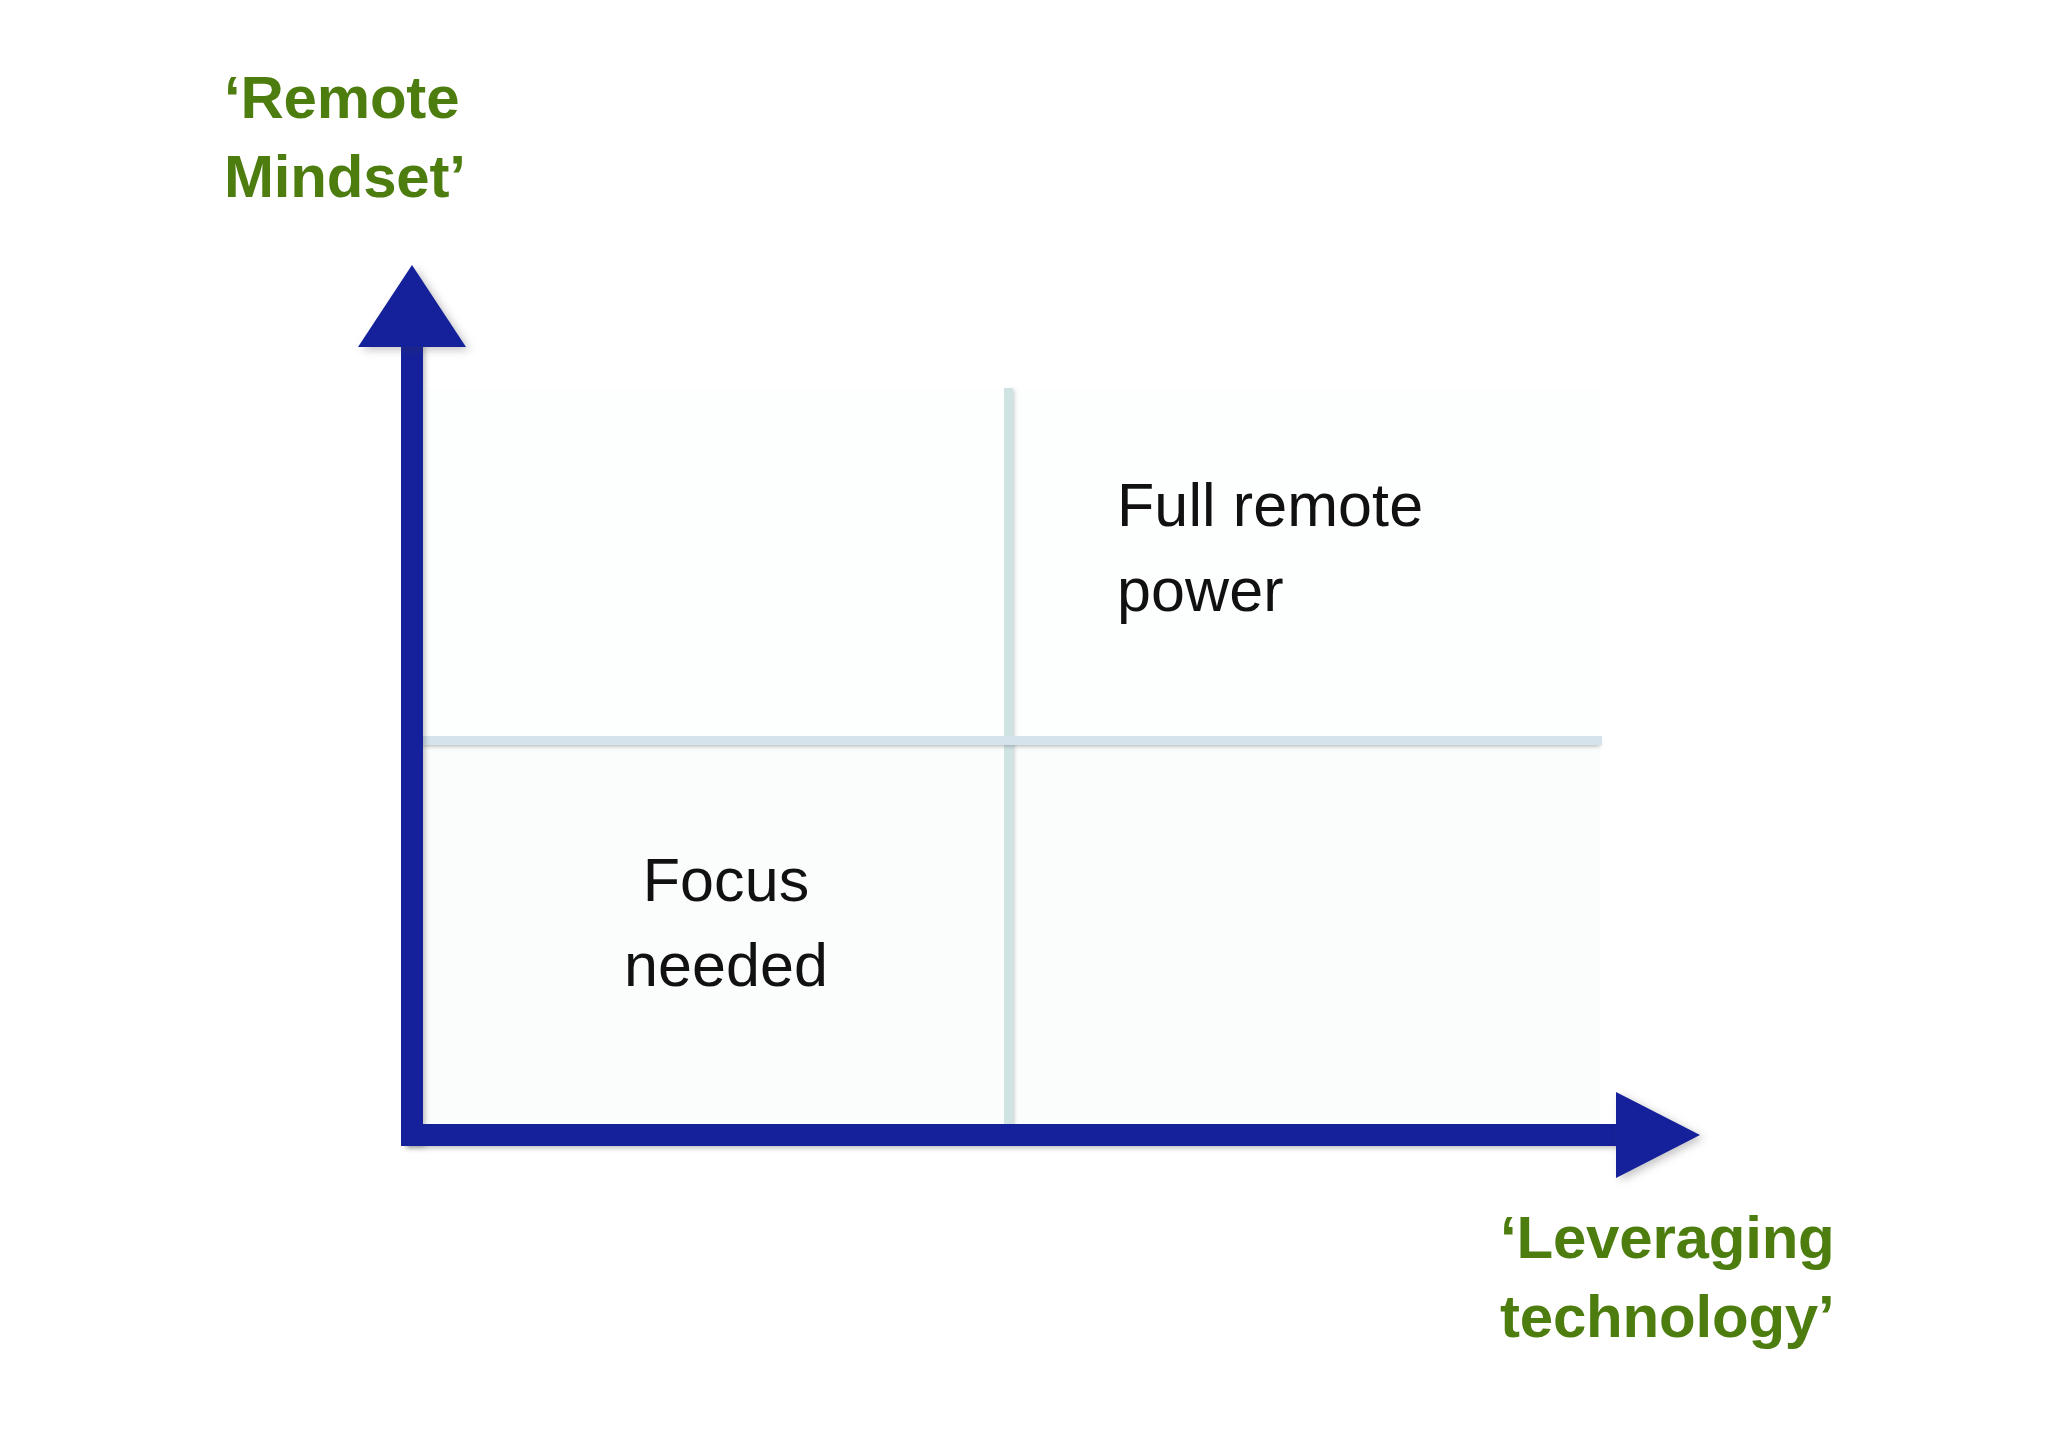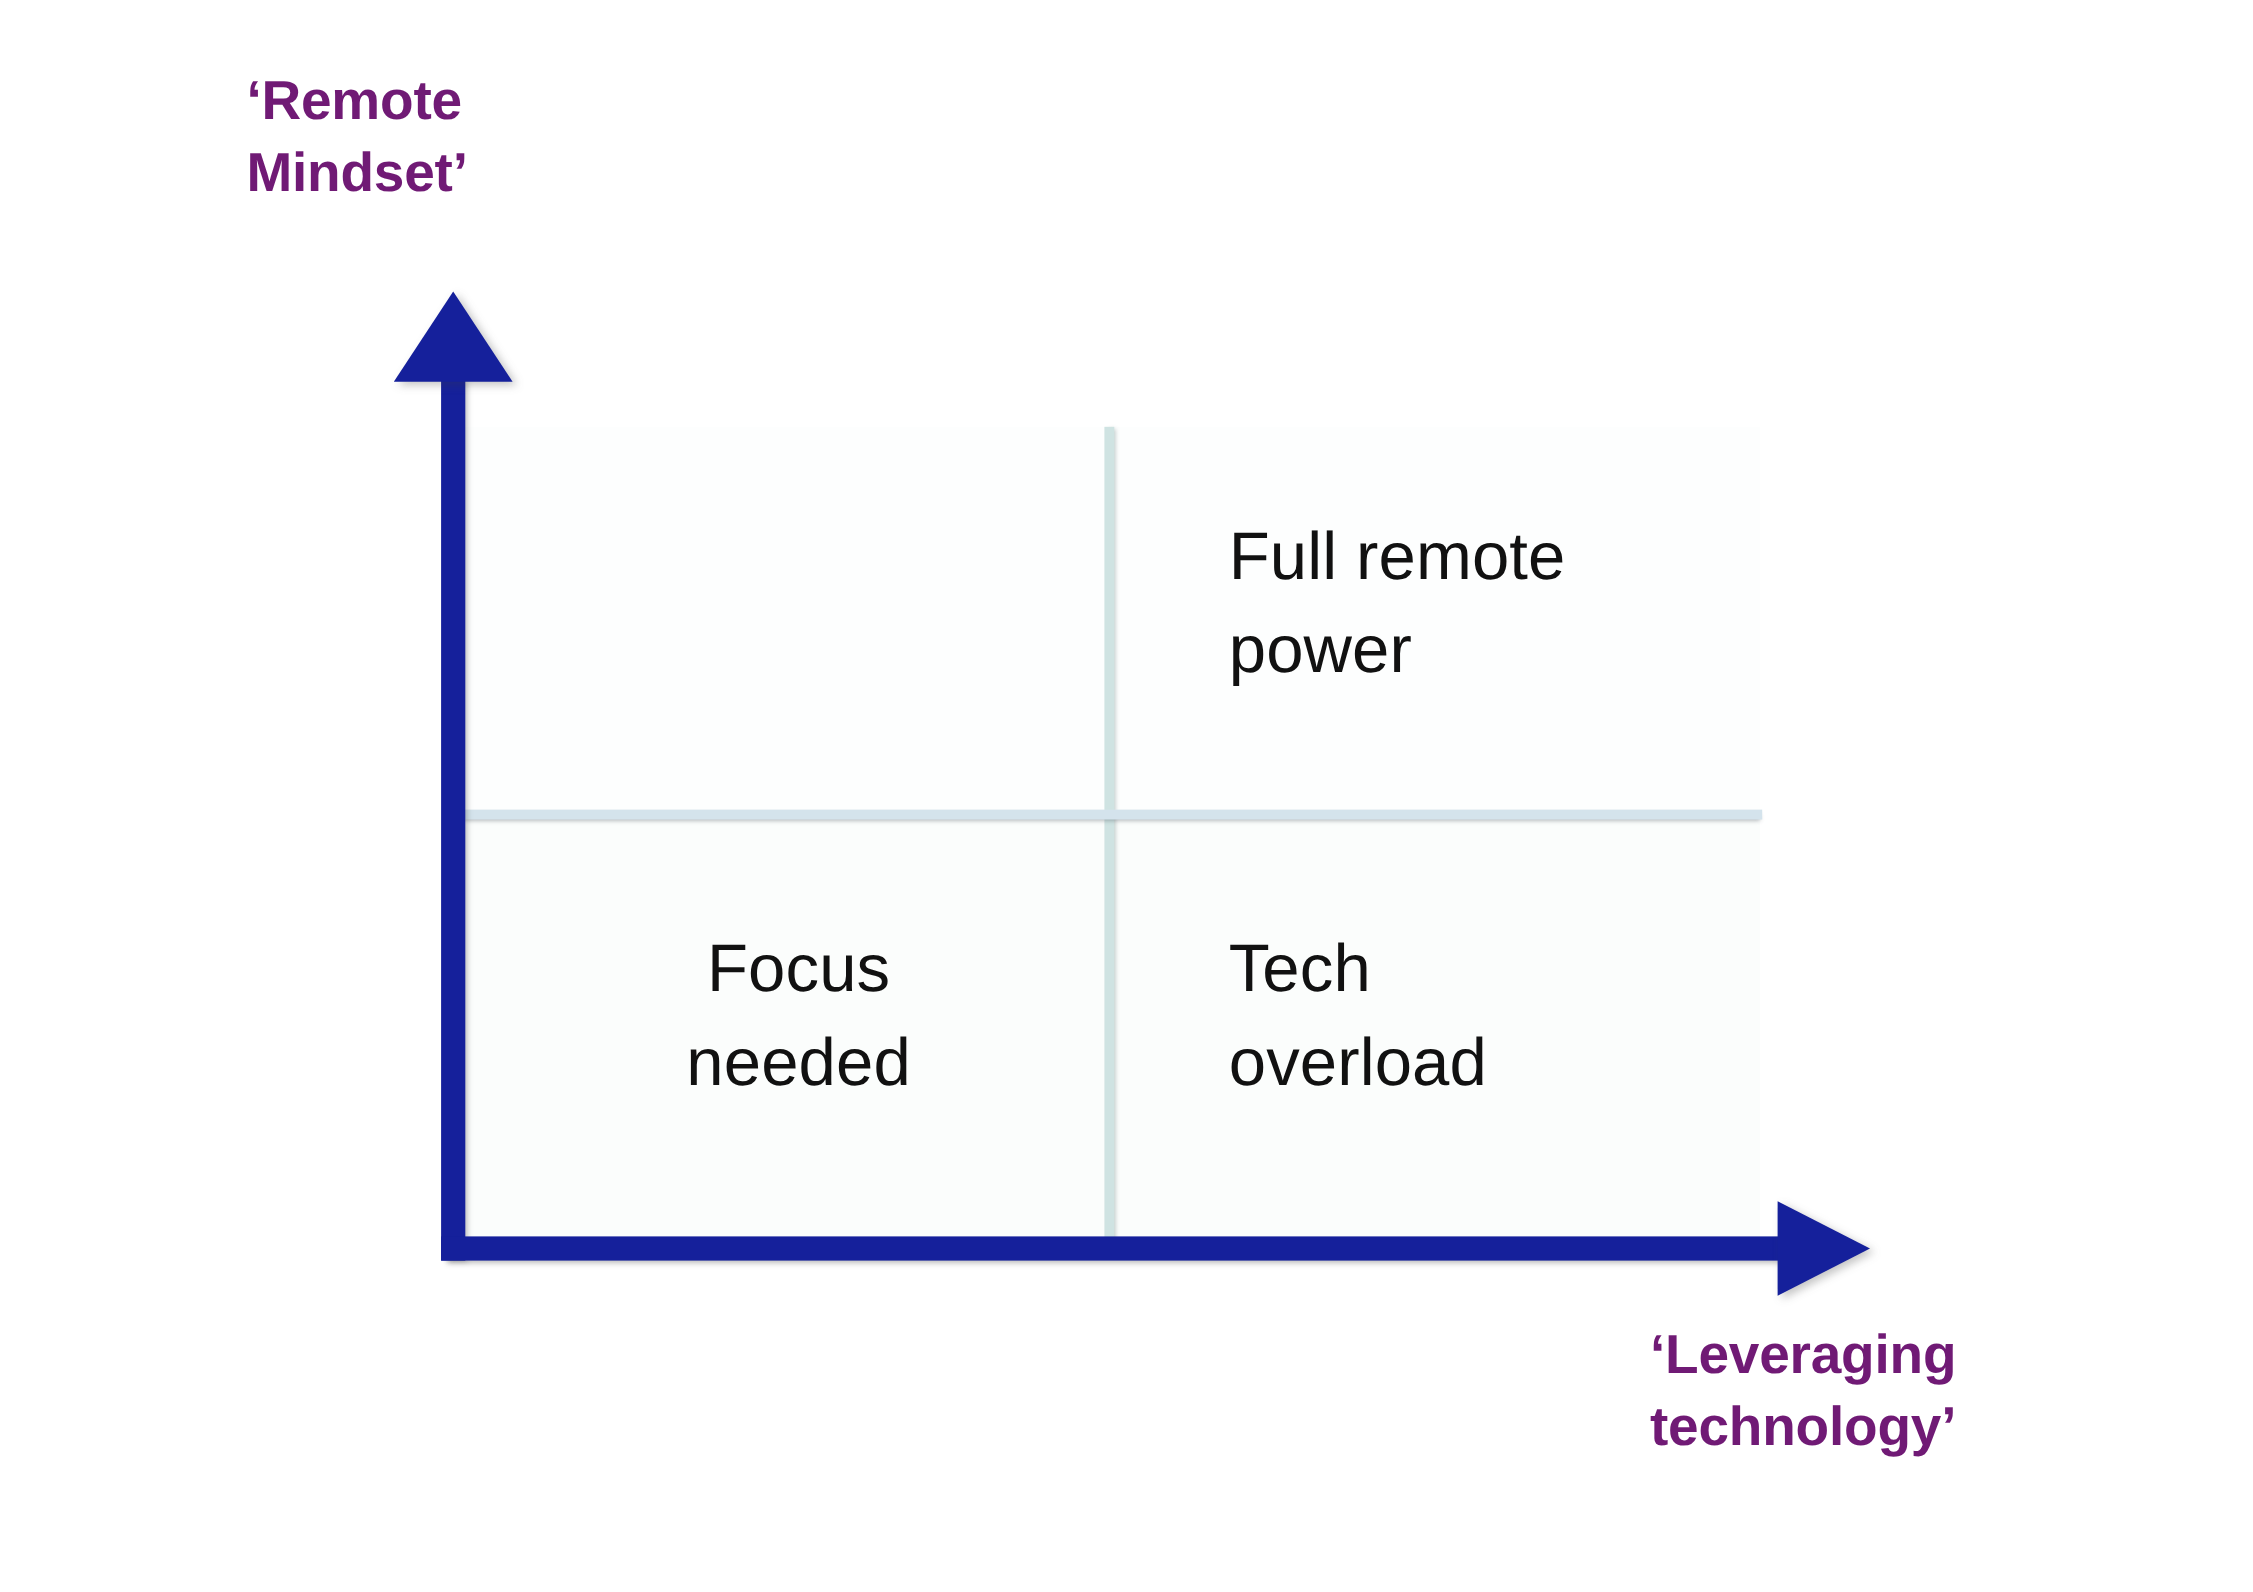--- a/index.html
+++ b/index.html
@@ -98,22 +98,22 @@
     border-top: 43px solid transparent;
     border-bottom: 43px solid transparent;
     border-left: 84px solid #15209B;
     filter: drop-shadow(4px 3px 4px rgba(60,60,60,0.30));
   }
 
   
   .axis-title {
     position: absolute;
     font-weight: bold;
-    color: #701a75;
-    font-size: 50px;
+    color: #4d7c0f;
+    font-size: 60px;
     line-height: 1.32;
     letter-spacing: -0.2px;
     white-space: pre-line;
   }
   #y-axis-title {
     left: 224px;
     top: 58px;
     width: 420px;
     text-align: left;
   }
@@ -162,16 +162,14 @@
   <div class="axis-title" id="x-axis-title">‘Leveraging
 technology’</div>
 
 
   <div class="quadrant-label" id="q-top-right">Full remote
 power</div>
 
   <div class="quadrant-label" id="q-bottom-left">Focus
 needed</div>
 
-  <div class="quadrant-label" id="q-bottom-right">Tech
-overload</div>
 
 </div>
 
 </body></html>

